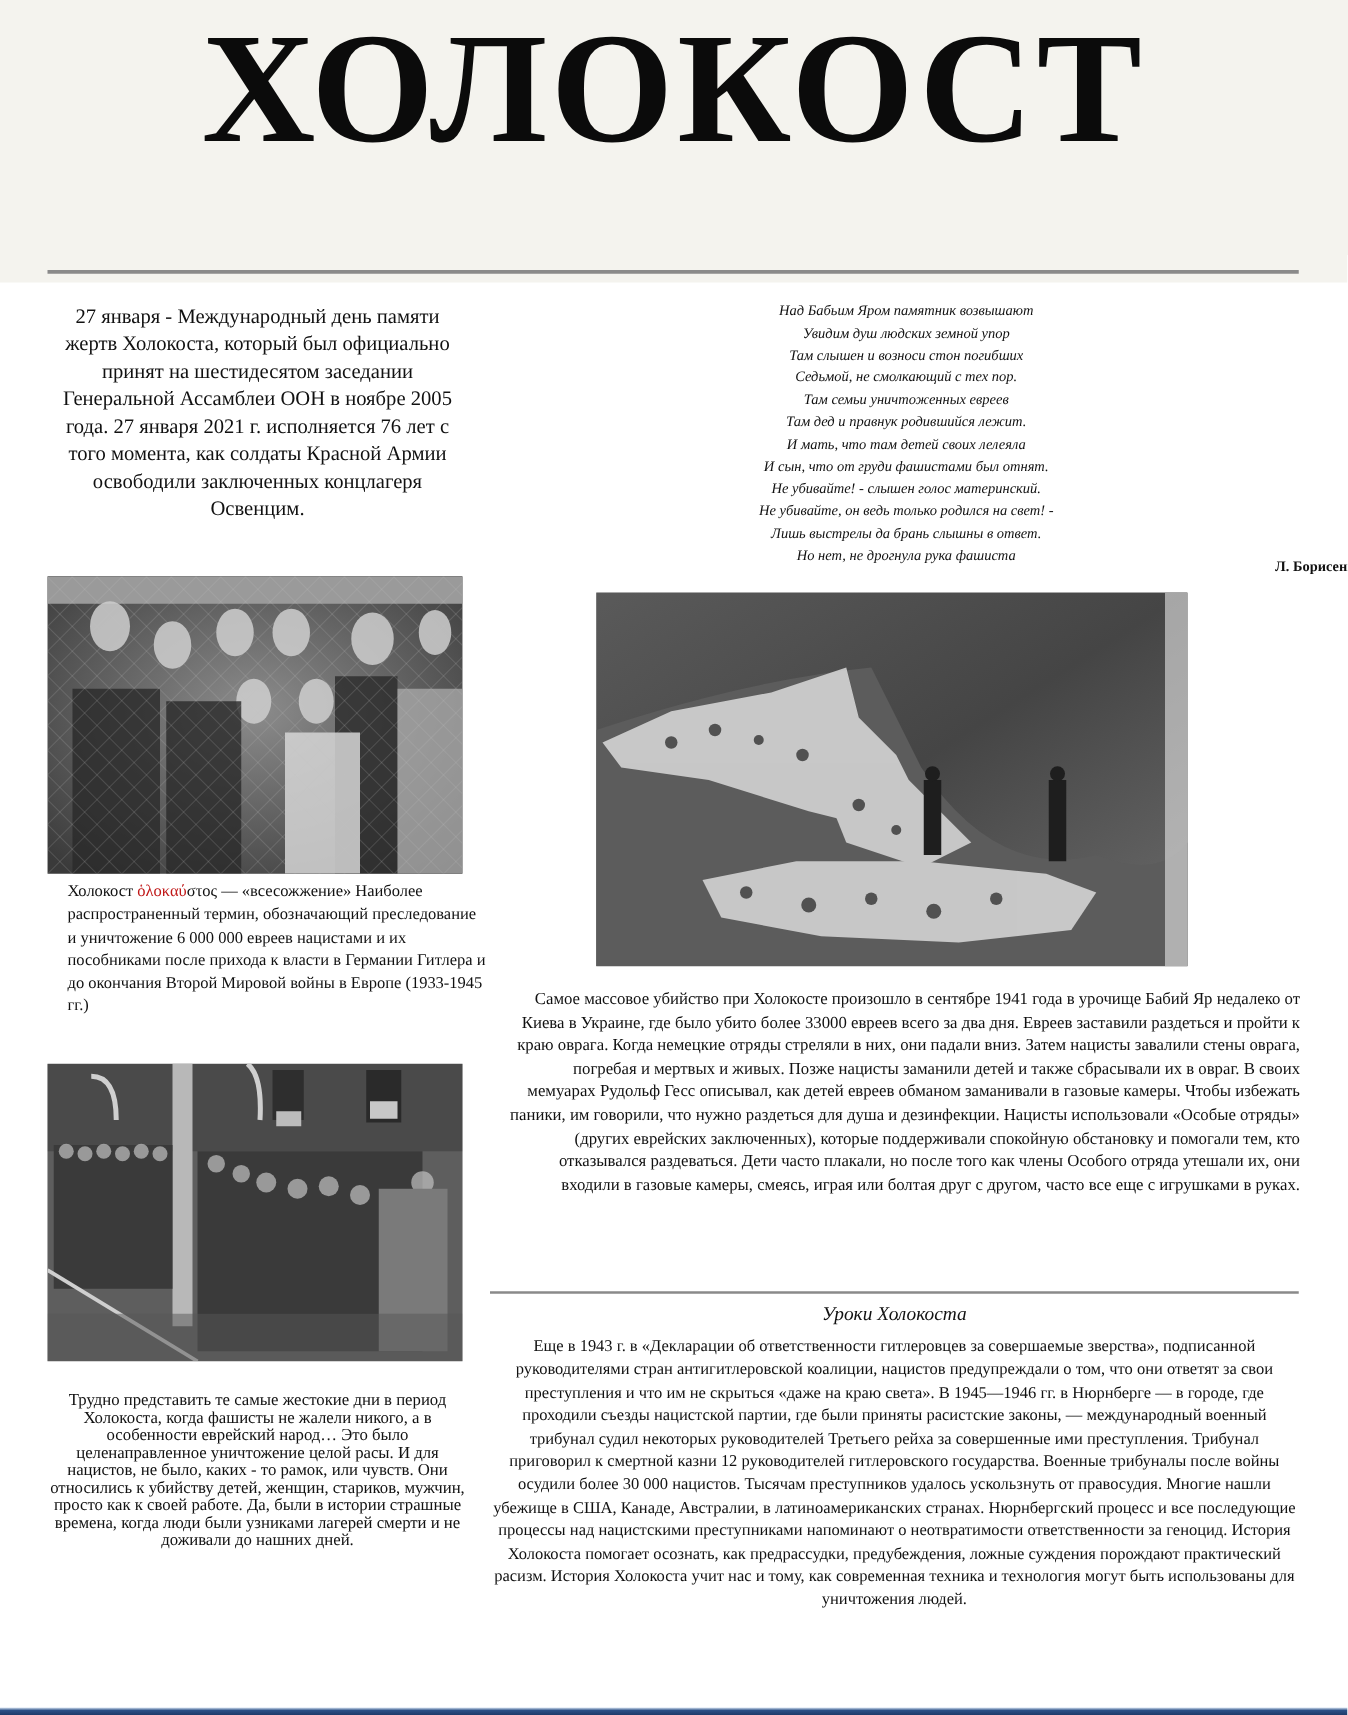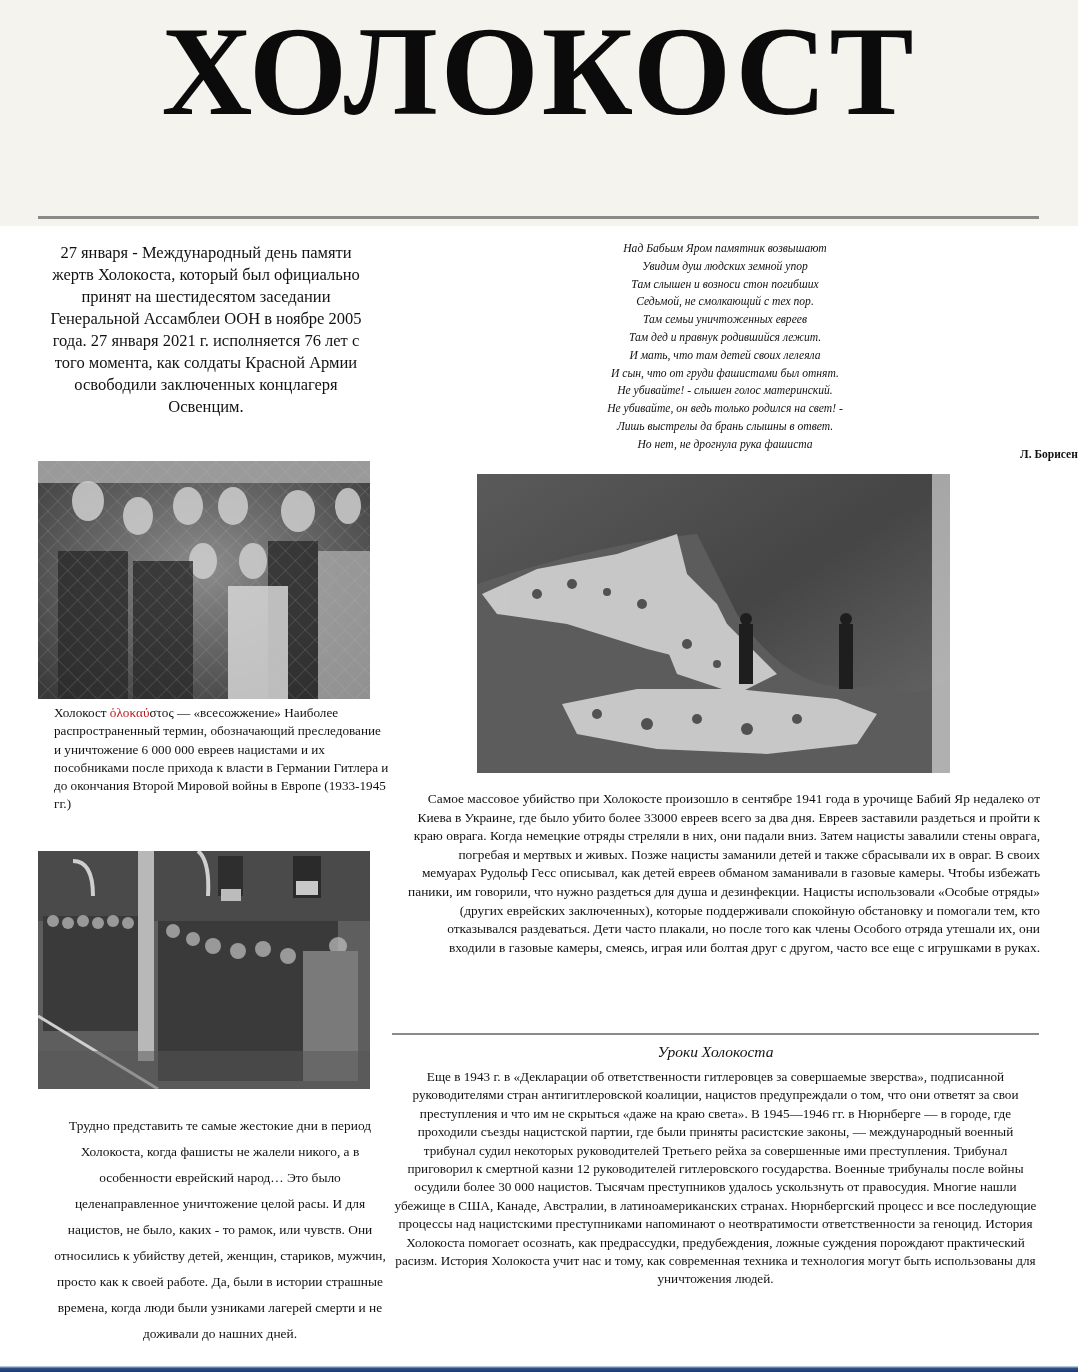--- a/index.html
+++ b/index.html
@@ -58,21 +58,21 @@
   .lessons-title {
     position: absolute; left: 392px; top: 1043px; width: 647px; text-align: center;
     font-style: italic; font-size: 15.5px;
   }
   .lessons-text {
     position: absolute; left: 392px; top: 1068px; width: 647px; text-align: center;
     font-size: 13.2px; line-height: 18.4px;
   }
   .left-bottom {
     position: absolute; left: 38px; top: 1113px; width: 336px; text-align: center;
-    font-size: 13.4px; line-height: 26px; margin-left: 14px;
+    font-size: 13.4px; line-height: 14px;
   }
   .bottom-bar {
     position: absolute; left: 0; top: 1366px; width: 1078px; height: 6px;
     background: linear-gradient(#d8e4f2, #2b4f86 40%, #1e3a6a);
   }
 </style>
 </head>
 <body>
 
 <div class="masthead">

